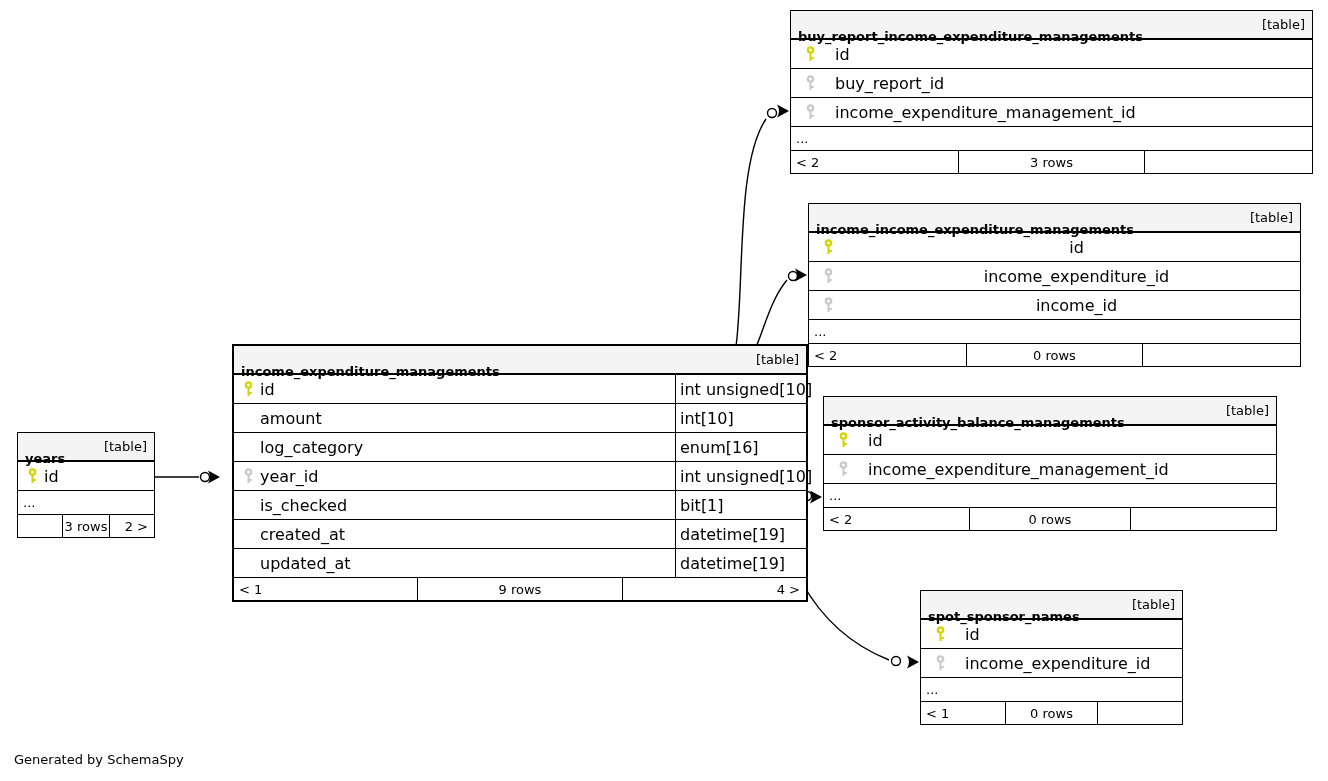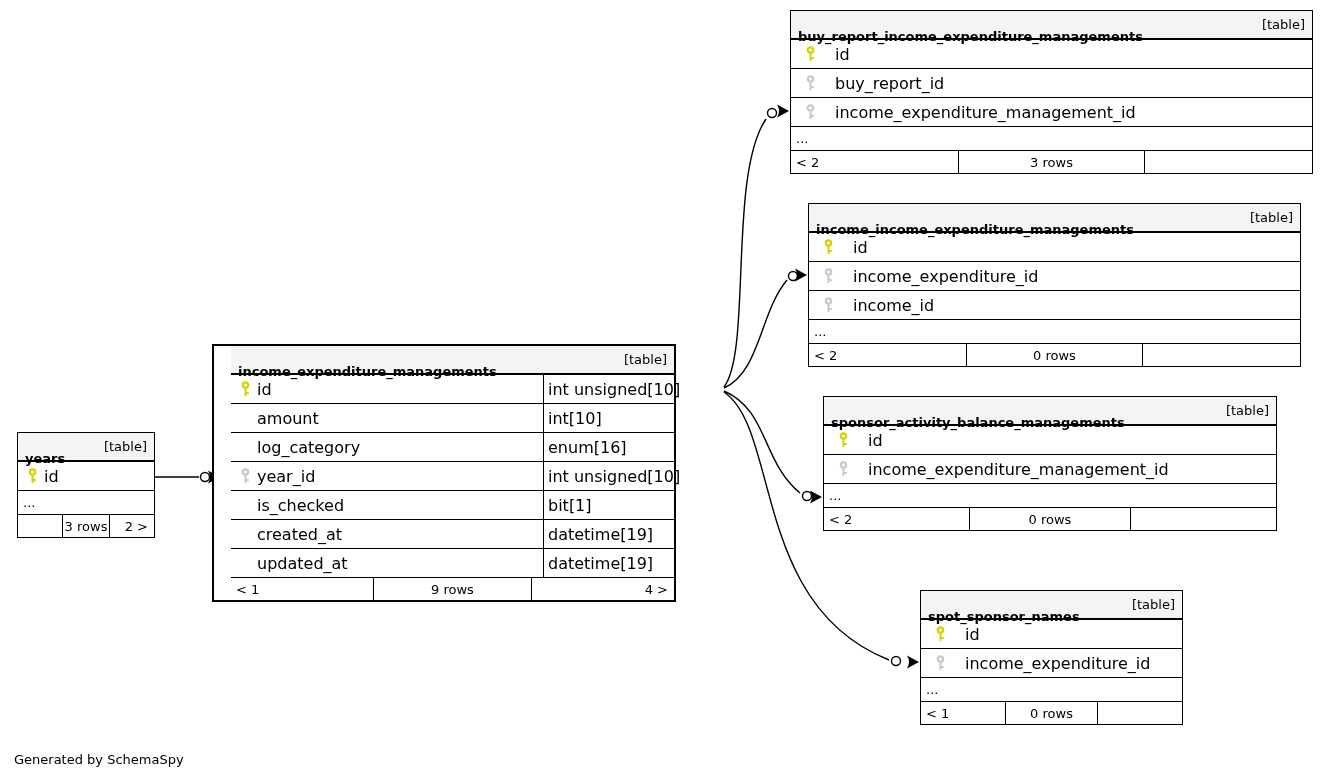--- a/index.html
+++ b/index.html
@@ -86,21 +86,21 @@
       <span class="name">id</span>
     </div>
     <div class="tdots">...</div>
     <div class="tfoot">
       <span class="fcell f1"></span>
       <span class="fcell f2">3 rows</span>
       <span class="fcell f3">2 &gt;</span>
     </div>
   </div>
 
-<div class="tbl main" style="left:212px; top:344px; width:464px;padding-left:17px;">
+<div class="tbl main" style="left:232px; top:344px; width:576px;">
     <div class="thead">
       <span class="title">income_expenditure_managements</span>
       <span class="tag">[table]</span>
     </div>
     <div class="trow">
       <span class="keycell">
         <svg viewBox="0 0 12 17" width="11" height="16">
           <circle cx="6" cy="4.2" r="2.9" fill="none" stroke="#d4d400" stroke-width="2.5"></circle>
           <path d="M6 7 L6 16 M6 12.8 L9.6 12.8" stroke="#d4d400" stroke-width="2.2" fill="none"></path>
         </svg>
@@ -183,21 +183,21 @@
       <span class="name">income_expenditure_management_id</span>
     </div>
     <div class="tdots">...</div>
     <div class="tfoot">
       <span class="fcell f1">&lt; 2</span>
       <span class="fcell f2">3 rows</span>
       <span class="fcell f3"></span>
     </div>
   </div>
 
-<div class="tbl wide-key" style="left:808px; top:203px; width:493px;">
+<div class="tbl wide-key" style="left:808px; top:203px; width:493px;text-align:center;">
     <div class="thead">
       <span class="title">income_income_expenditure_managements</span>
       <span class="tag">[table]</span>
     </div>
     <div class="trow">
       <span class="keycell">
         <svg viewBox="0 0 12 17" width="11" height="16">
           <circle cx="6" cy="4.2" r="2.9" fill="none" stroke="#d4d400" stroke-width="2.5"></circle>
           <path d="M6 7 L6 16 M6 12.8 L9.6 12.8" stroke="#d4d400" stroke-width="2.2" fill="none"></path>
         </svg>

